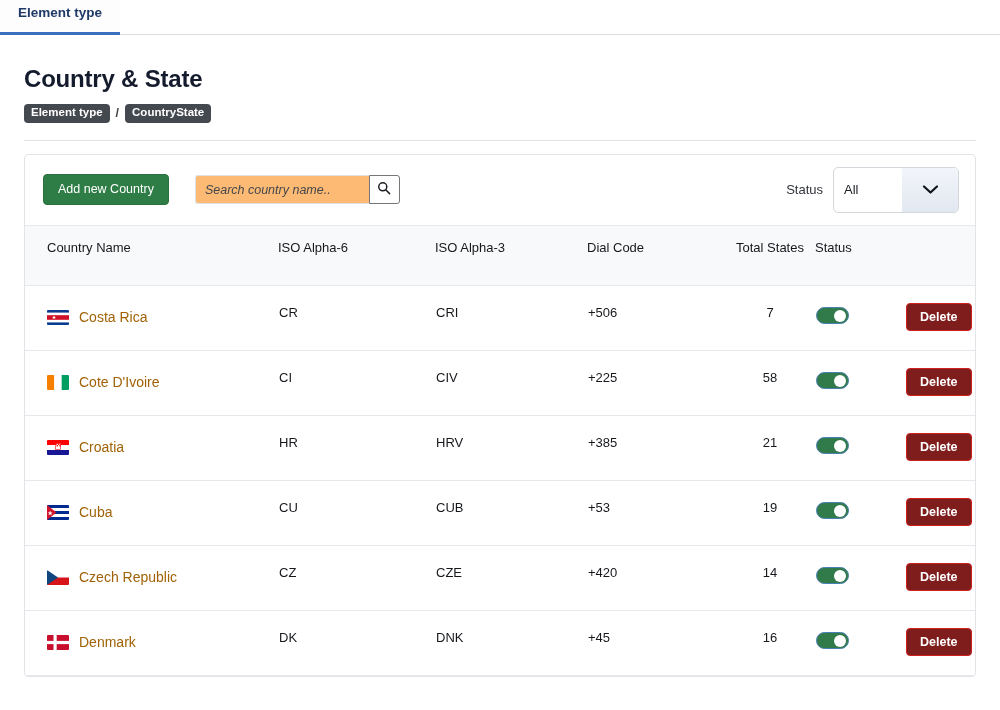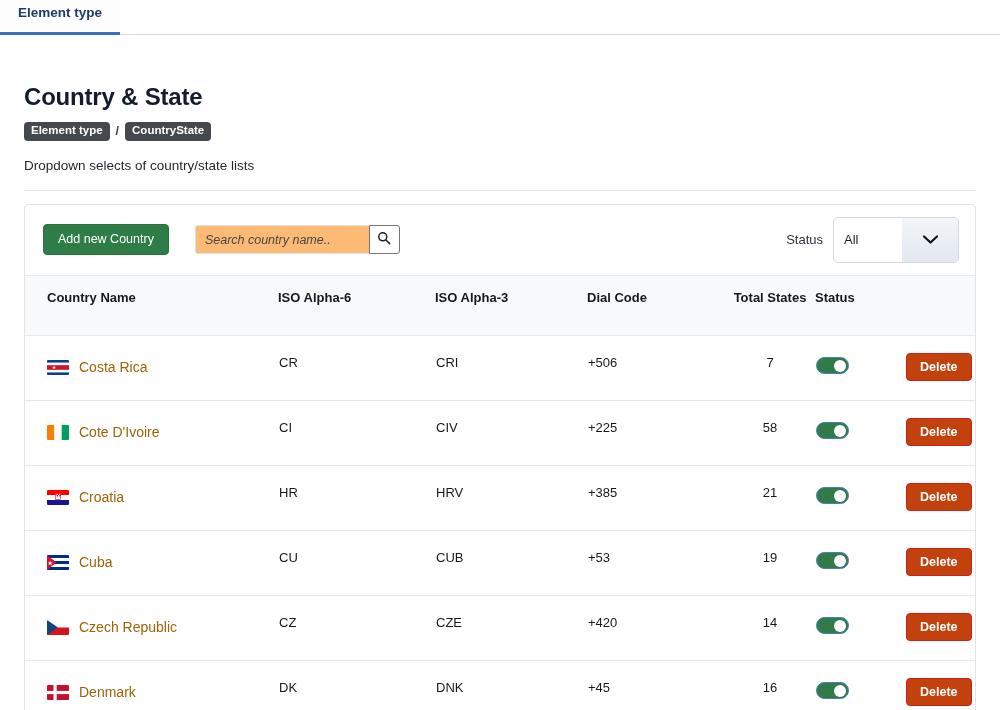--- a/index.html
+++ b/index.html
@@ -41,21 +41,21 @@
   }
 
   
   .page {
     padding: 0 24px;
   }
   .page-title {
     font-size: 24px;
     font-weight: bold;
     color: #141b2d;
-    margin: 48px 0 0 0;
+    margin: 30px 0 0 0;
     letter-spacing: -0.2px;
   }
   .breadcrumb {
     margin-top: 11px;
     display: flex;
     align-items: center;
     gap: 6px;
     font-size: 11.5px;
   }
   .crumb {
@@ -188,21 +188,21 @@
     border-collapse: collapse;
     table-layout: fixed;
   }
   thead tr {
     background: #f8f9fb;
     border-top: 1px solid #e6e8eb;
     border-bottom: 1px solid #e6e8eb;
   }
   thead th {
     font-size: 13px;
-    font-weight: bold;
+    font-weight: normal;
     color: #16181c;
     padding: 14px 0 30px 0;
     vertical-align: top;
     text-align: left;
   }
   th.c-name { padding-left: 22px; width: 253px; }
   th.c-a2   { width: 157px; }
   th.c-a3   { width: 152px; }
   th.c-dial { width: 138px; }
   th.c-tot  { width: 90px; text-align: center; }
@@ -262,21 +262,21 @@
     position: absolute;
     top: 1.5px;
     right: 2px;
     width: 12px;
     height: 12px;
     border-radius: 50%;
     background: #ffffff;
   }
 
   .btn-delete {
-    background: #c2410c;
+    background: #7f1d1d;
     color: #ffffff;
     border: 1px solid #cf2020;
     border-radius: 4px;
     font-size: 12.5px;
     font-weight: bold;
     padding: 7px 13px;
     cursor: pointer;
     line-height: 1;
   }
 </style>
@@ -291,21 +291,20 @@
 
 <div class="page">
   <div class="page-title">Country &amp; State</div>
 
   <div class="breadcrumb">
     <span class="crumb">Element type</span>
     <span class="crumb-sep">/</span>
     <span class="crumb">CountryState</span>
   </div>
 
-  <div class="page-desc">Dropdown selects of country/state lists</div>
   <div class="divider"></div>
 </div>
 
 <div class="card">
 
   <div class="toolbar">
     <button class="btn-add">Add new Country</button>
 
     <div class="search-group">
       <input class="search-input" type="text" placeholder="Search country name.." style="">

